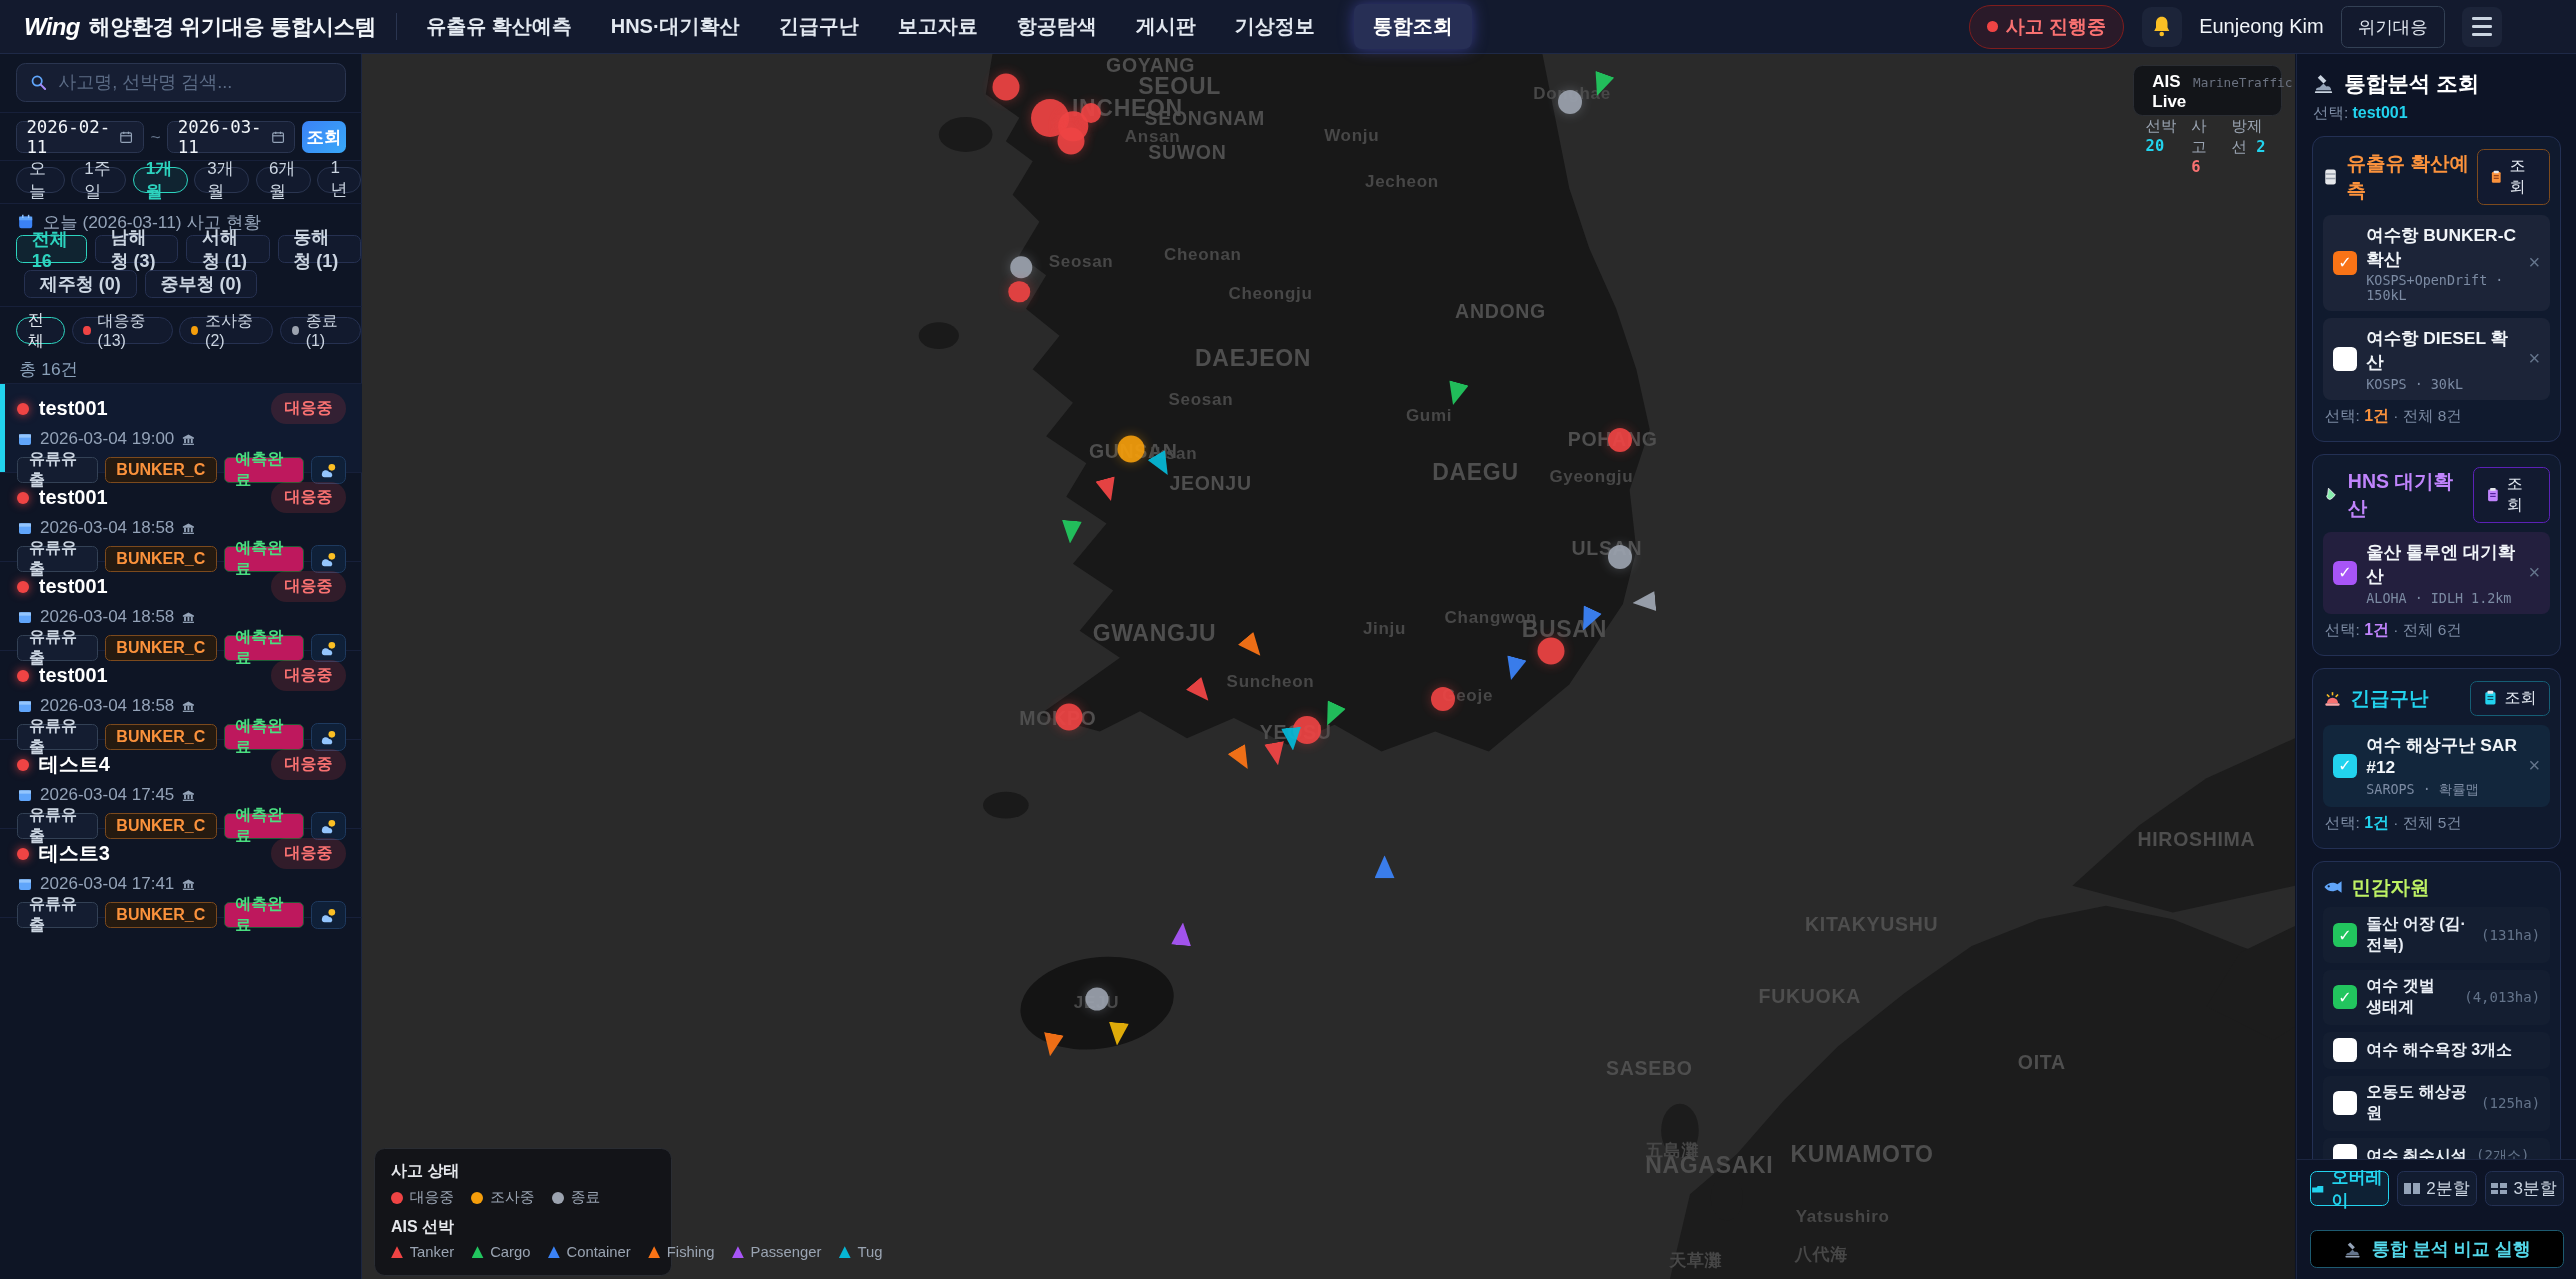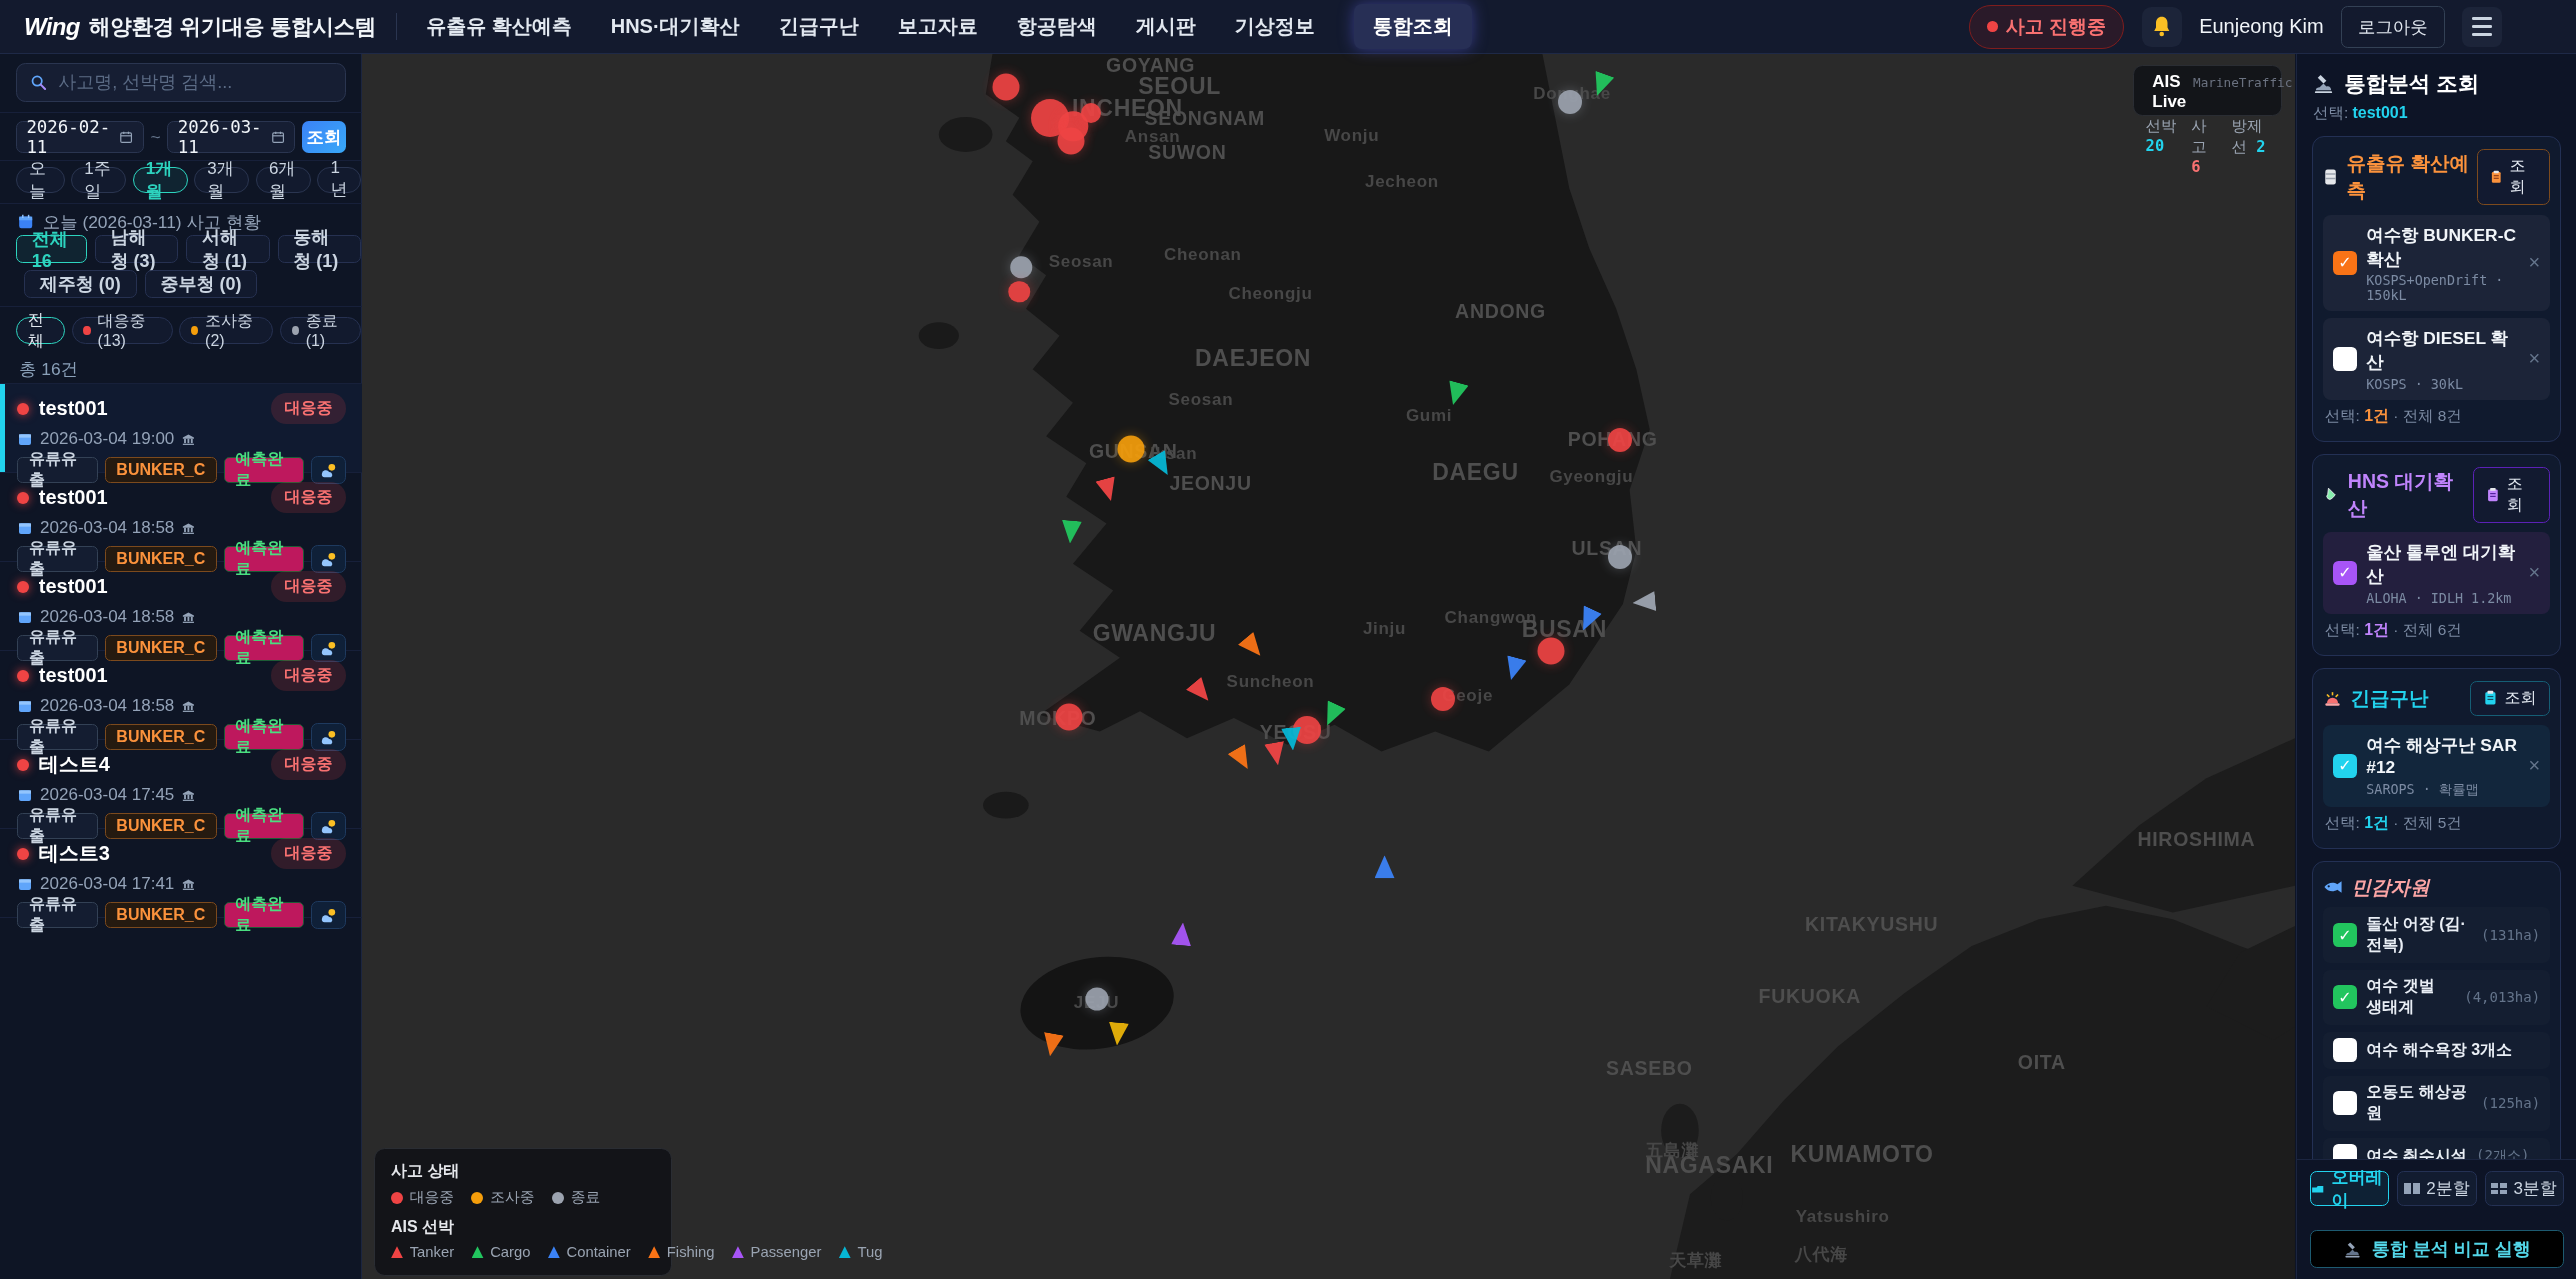--- a/index.html
+++ b/index.html
@@ -193,21 +193,21 @@
       <span class="alert-dot"></span>
       <span>사고 진행중</span>
     </div>
     <div class="bell-box">
       <svg width="21.5" height="23" viewBox="0 0 24 26">
         <path d="M12 2c-4 0-6.5 3-6.5 7v5L3.5 18h17L18.5 14V9C18.5 5 16 2 12 2z" fill="#fbbf24"></path>
         <circle cx="12" cy="21.5" r="2.6" fill="#fbbf24"></circle>
       </svg>
     </div>
     <span class="user-name">Eunjeong Kim</span>
-    <button class="logout-btn">로그아웃</button>
+    <button class="logout-btn">위기대응</button>
     <div class="burger">
       <i></i>
         <i></i>
         <i></i>
     </div>
   </div>
 </div>
 
 <div id="leftbar">
   <div class="search-wrap">
@@ -756,21 +756,21 @@
       <span>선택:</span> <b style="color:#22d3ee">1건</b> <span>· 전체 5건</span>
     </div>
   </div>
 
   <div class="panel">
     <div class="p-head" style="margin-bottom:6.7px">
       <svg width="20" height="16" viewBox="0 0 28 20">
           <path d="M2 10c4-6 12-8 18-4l6-4v16l-6-4c-6 4-14 2-18-4z" fill="#60a5fa"></path>
           <circle cx="8" cy="9" r="1.6" fill="#0c1b33"></circle>
         </svg>
-      <span class="p-title" style="color: #fca5a5; font-style: italic;">민감자원</span>
+      <span class="p-title" style="color: #bef264;">민감자원</span>
     </div>
     <div class="res-row">
       <span class="cbox" style="background:#22c55e">✓</span>
       <span class="res-name">돌산 어장 (김·전복)</span>
       <span class="res-area">(131ha)</span>
     </div>
     <div class="res-row">
       <span class="cbox" style="background:#22c55e">✓</span>
       <span class="res-name">여수 갯벌 생태계</span>
       <span class="res-area">(4,013ha)</span>

